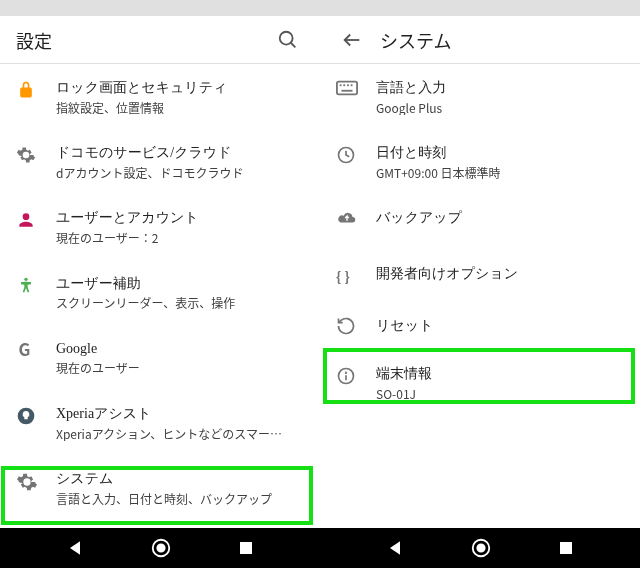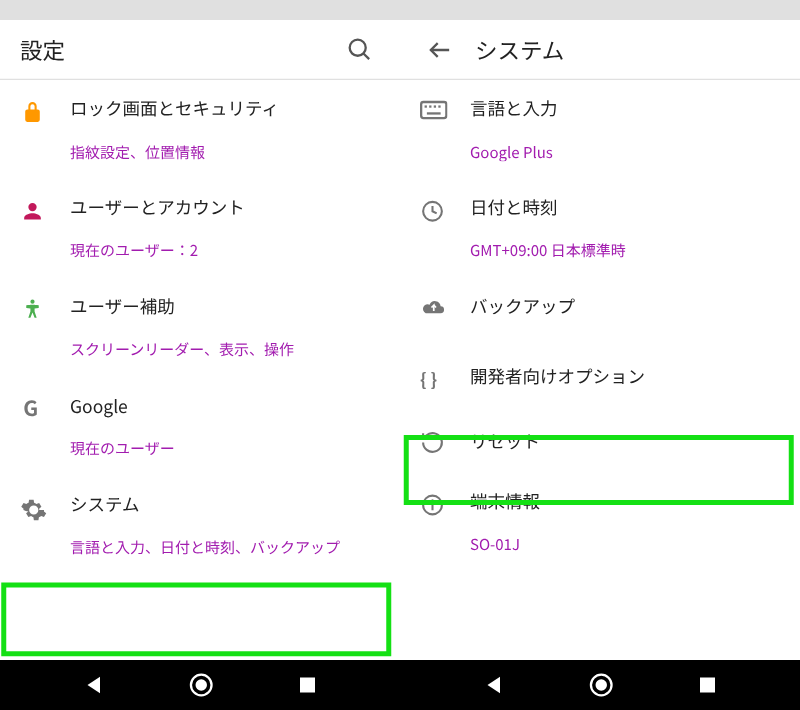--- a/index.html
+++ b/index.html
@@ -7,22 +7,22 @@
   .container { display: flex; width: 640px; height: 568px; }
   .pane { width: 320px; height: 568px; position: relative; background: #fff; }
   .status-bar { height: 16px; background: #e0e0e0; }
   .app-bar { height: 48px; display: flex; align-items: center; padding: 0 16px; border-bottom: 1px solid #e0e0e0; }
   .app-bar .title { font-size: 18px; color: #222; flex: 1; }
   .app-bar .icon-btn { width: 32px; height: 32px; display: flex; align-items: center; justify-content: center; color: #555; }
   .list { overflow: hidden; }
   .row { display: flex; align-items: flex-start; padding: 14px 16px 14px 16px; min-height: 56px; position: relative; }
   .row .icon-slot { width: 40px; display: flex; align-items: center; justify-content: flex-start; padding-top: 2px; flex-shrink: 0; }
   .row .txt { flex: 1; min-width: 0; }
-  .row .primary { font-size: 14px; color: #222; line-height: 1.4; white-space: nowrap; overflow: hidden; text-overflow: ellipsis; }
-  .row .secondary { font-size: 12px; color: #a21caf; margin-top: 16px; line-height: 1.3; white-space: nowrap; overflow: hidden; text-overflow: ellipsis; }
+  .row .primary { font-size: 14px; color: #222; line-height: 1.4; white-space: nowrap; overflow: hidden; text-overflow: ellipsis; font-family: Liberation Serif, serif; }
+  .row .secondary { font-size: 12px; color: #404040; margin-top: 2px; line-height: 1.3; white-space: nowrap; overflow: hidden; text-overflow: ellipsis; }
   .highlight { border: 4px solid #14e014; position: absolute; pointer-events: none; }
   .nav-bar { position: absolute; left: 0; right: 0; bottom: 0; height: 40px; background: #000; display: flex; }
   .nav-half { width: 320px; display: flex; align-items: center; justify-content: space-evenly; }
   .nav-btn { color: #fff; }
   svg { display: block; }
 </style>
 </head>
 <body>
 
 <div class="container">
@@ -48,20 +48,33 @@
             </span>
           </div>
         <div class="txt">
             <div class="primary">ロック画面とセキュリティ</div>
             <div class="secondary">指紋設定、位置情報</div>
           </div>
       </div>
       <div class="row">
         <div class="icon-slot">
             <span>
+              <svg width="20" height="20" viewBox="0 0 24 24" fill="#757575">
+                <path d="M12 8a4 4 0 1 0 0 8 4 4 0 0 0 0-8zm9 4a8 8 0 0 1-.1 1.2l2 1.6-2 3.4-2.4-1a7 7 0 0 1-2 1.2l-.4 2.6h-4l-.4-2.6a7 7 0 0 1-2-1.2l-2.4 1-2-3.4 2-1.6A8 8 0 0 1 3 12c0-.4 0-.8.1-1.2l-2-1.6 2-3.4 2.4 1a7 7 0 0 1 2-1.2L7.9 3h4l.4 2.6a7 7 0 0 1 2 1.2l2.4-1 2 3.4-2 1.6c.1.4.1.8.1 1.2z"></path>
+              </svg>
+            </span>
+          </div>
+        <div class="txt">
+            <div class="primary">ドコモのサービス/クラウド</div>
+            <div class="secondary">dアカウント設定、ドコモクラウド</div>
+          </div>
+      </div>
+      <div class="row">
+        <div class="icon-slot">
+            <span>
               <svg width="20" height="20" viewBox="0 0 24 24" fill="#c2185b">
                 <path d="M12 12a4 4 0 1 0-4-4 4 4 0 0 0 4 4zm0 2c-3 0-8 1.5-8 4.5V20h16v-1.5c0-3-5-4.5-8-4.5z"></path>
               </svg>
             </span>
           </div>
         <div class="txt">
             <div class="primary">ユーザーとアカウント</div>
             <div class="secondary">現在のユーザー：2</div>
           </div>
       </div>
@@ -83,20 +96,34 @@
         <div class="icon-slot">
             <span>
               <svg width="20" height="20" viewBox="0 0 24 24">
                 <text x="3" y="18" font-size="20" font-weight="bold" fill="#757575">G</text>
               </svg>
             </span>
           </div>
         <div class="txt">
             <div class="primary">Google</div>
             <div class="secondary">現在のユーザー</div>
+          </div>
+      </div>
+      <div class="row">
+        <div class="icon-slot">
+            <span>
+              <svg width="20" height="20" viewBox="0 0 24 24">
+                <circle cx="12" cy="12" r="10" fill="#455a64"></circle>
+                <path d="M12 6a4 4 0 0 0-2 7.5V16h4v-2.5A4 4 0 0 0 12 6z" fill="#fff"></path>
+              </svg>
+            </span>
+          </div>
+        <div class="txt">
+            <div class="primary">Xperiaアシスト</div>
+            <div class="secondary">Xperiaアクション、ヒントなどのスマー…</div>
           </div>
       </div>
       <div class="row" style="padding-bottom:20px;">
         <div class="icon-slot">
             <span>
               <svg width="22" height="22" viewBox="0 0 24 24" fill="#757575">
                 <path d="M12 8a4 4 0 1 0 0 8 4 4 0 0 0 0-8zm9 4a8 8 0 0 1-.1 1.2l2 1.6-2 3.4-2.4-1a7 7 0 0 1-2 1.2l-.4 2.6h-4l-.4-2.6a7 7 0 0 1-2-1.2l-2.4 1-2-3.4 2-1.6A8 8 0 0 1 3 12c0-.4 0-.8.1-1.2l-2-1.6 2-3.4 2.4 1a7 7 0 0 1 2-1.2L7.9 3h4l.4 2.6a7 7 0 0 1 2 1.2l2.4-1 2 3.4-2 1.6c.1.4.1.8.1 1.2z"></path>
               </svg>
             </span>
           </div>

